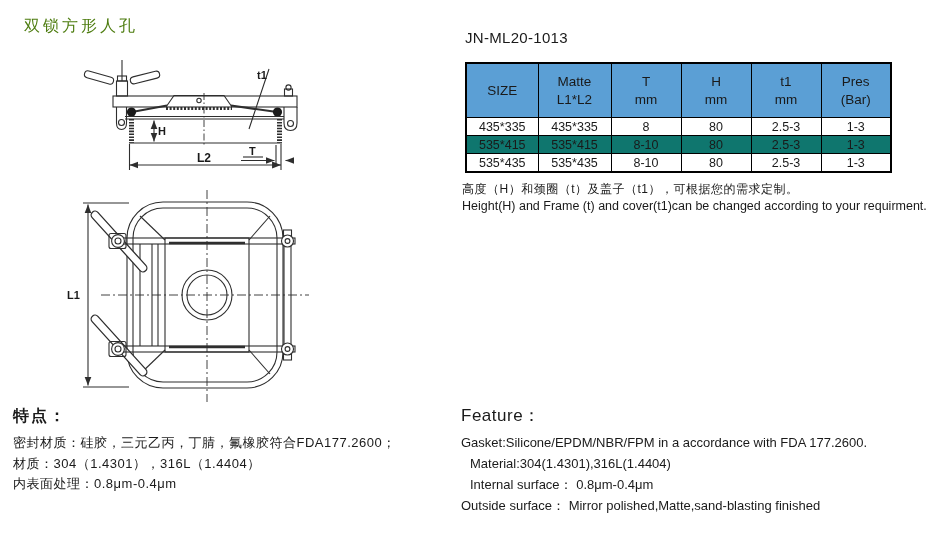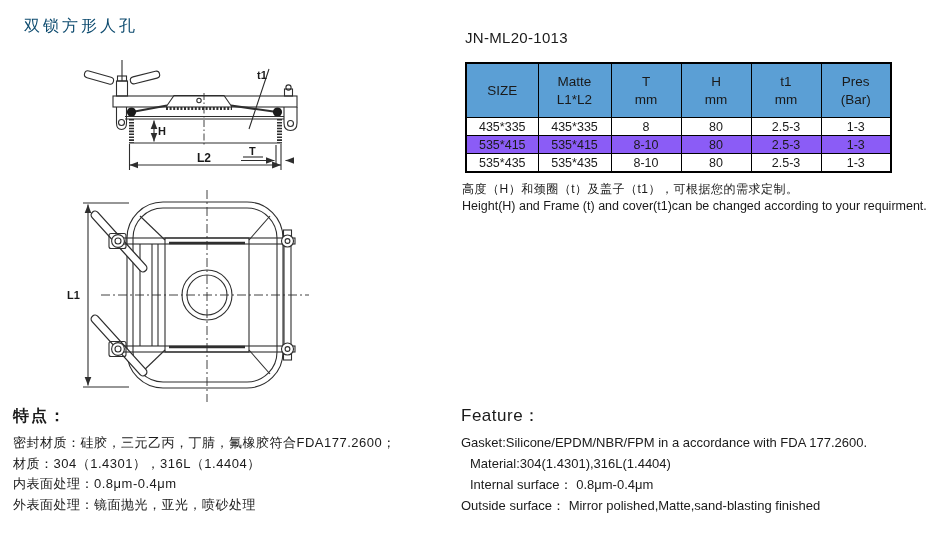--- a/index.html
+++ b/index.html
@@ -3,35 +3,35 @@
 <meta charset="utf-8">
 <style>
   html,body{margin:0;padding:0;}
   body{
     width:929px;height:537px;background:#ffffff;position:relative;overflow:hidden;
     font-family:"Liberation Sans","DejaVu Sans",sans-serif;color:#1a1a1a;
   }
   .abs{position:absolute;}
 
   
-  .cn-title{left:24px;top:16px;font-size:16px;letter-spacing:3px;color:#0c4a6e;}
+  .cn-title{left:24px;top:16px;font-size:16px;letter-spacing:3px;color:#4d7c0f;}
   .side-view{left:55px;top:48px;}
   .top-view{left:55px;top:186px;}
 
   
   .right-header{left:465px;top:29px;width:425px;display:flex;justify-content:space-between;align-items:baseline;}
   .en-title{font-size:15px;font-weight:bold;letter-spacing:0.2px;}
   .model-no{font-size:15px;font-weight:normal;letter-spacing:0.3px;}
 
   
   .spec-table{left:465px;top:62px;border-collapse:collapse;table-layout:fixed;border:2px solid #000;}
   .spec-table th,.spec-table td{border:1px solid #000;text-align:center;vertical-align:middle;padding:0;overflow:hidden;}
   .spec-table th{background:#5B9FD5;height:53px;font-weight:normal;font-size:13.5px;line-height:1.3;}
   .spec-table td{height:17px;font-size:12.5px;}
-  .spec-table tr.shaded td{background:#8b5cf6;}
+  .spec-table tr.shaded td{background:#0f766e;}
   .th-wrap{display:flex;flex-direction:column;justify-content:center;height:100%;}
   .th-wrap div:empty{display:none;}
 
   
   .note-cn{left:462px;top:181px;font-size:12px;letter-spacing:0.5px;white-space:nowrap;}
   .note-en{left:462px;top:199px;font-size:12.5px;white-space:nowrap;}
 
   
   .features-cn{left:13px;top:406px;}
   .features-cn .heading{font-size:16px;font-weight:bold;letter-spacing:2px;margin-bottom:6px;}
@@ -229,21 +229,20 @@
 </table>
 
 <div class="abs note-cn">高度（H）和颈圈（t）及盖子（t1），可根据您的需求定制。</div>
 <div class="abs note-en">Height(H) and Frame (t) and cover(t1)can be changed according to your requirment.</div>
 
 <div class="abs features-cn">
   <div class="heading">特点：</div>
   <div class="line">密封材质：硅胶，三元乙丙，丁腈，氟橡胶符合FDA177.2600；</div>
   <div class="line">材质：304（1.4301），316L（1.4404）</div>
   <div class="line">内表面处理：0.8μm-0.4μm</div>
-  <div class="line">外表面处理：镜面抛光，亚光，喷砂处理</div>
 </div>
 
 <div class="abs features-en">
   <div class="heading">Feature：</div>
   <div class="line">Gasket:Silicone/EPDM/NBR/FPM in a accordance with FDA 177.2600.</div>
   <div class="line indent">Material:304(1.4301),316L(1.4404)</div>
   <div class="line indent">Internal surface： 0.8μm-0.4μm</div>
   <div class="line">Outside surface： Mirror polished,Matte,sand-blasting finished</div>
 </div>
 

